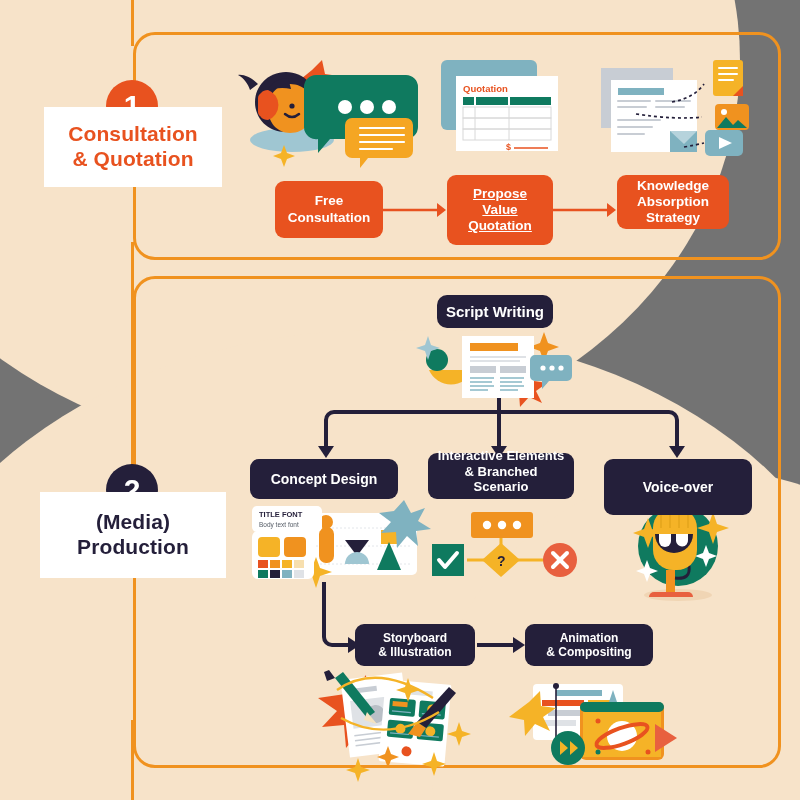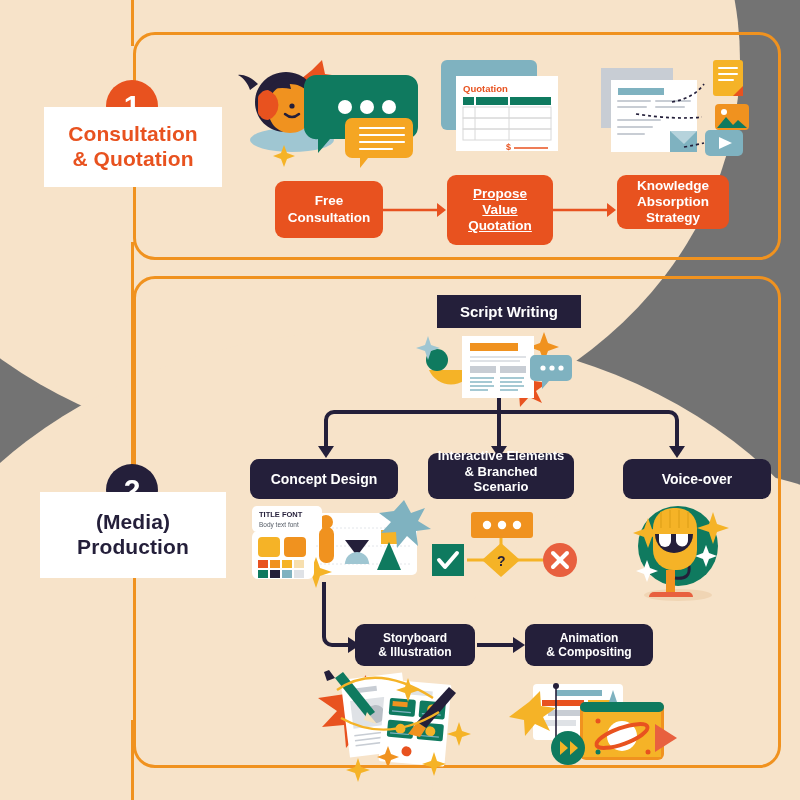--- a/index.html
+++ b/index.html
@@ -44,24 +44,24 @@
   .box{position:absolute;display:flex;align-items:center;justify-content:center;
     text-align:center;color:#fff;font-weight:bold;border-radius:9px;line-height:1.2;
     box-sizing:border-box;padding:4px 8px;}
   .box.orange{background:#e8521f;font-size:13.5px;}
   .box.navy{background:#241f3a;font-size:14px;}
 
   #b-free      {left:275px;top:181px;width:108px;height:57px;}
   #b-propose   {left:447px;top:175px;width:106px;height:70px;text-decoration:underline;}
   #b-knowledge {left:617px;top:175px;width:112px;height:54px;}
 
-  #b-script    {left:437px;top:295px;width:144px;height:33px;border-radius:0;font-size:15px;}
+  #b-script    {left:437px;top:295px;width:116px;height:33px;border-radius:10px;font-size:15px;}
   #b-concept   {left:250px;top:459px;width:148px;height:40px;}
   #b-interact  {left:428px;top:453px;width:146px;height:46px;font-size:13px;align-items:flex-end;}
-  #b-voice     {left:604px;top:459px;width:148px;height:40px;margin-left:19px;}
+  #b-voice     {left:604px;top:459px;width:148px;height:56px;}
   #b-story     {left:355px;top:624px;width:120px;height:42px;font-size:12px;}
   #b-anim      {left:525px;top:624px;width:128px;height:42px;font-size:12px;}
 
   svg.layer{position:absolute;left:0;top:0;width:800px;height:800px;pointer-events:none;}
 </style>
 </head>
 <body>
 
 <div id="stage">
 

